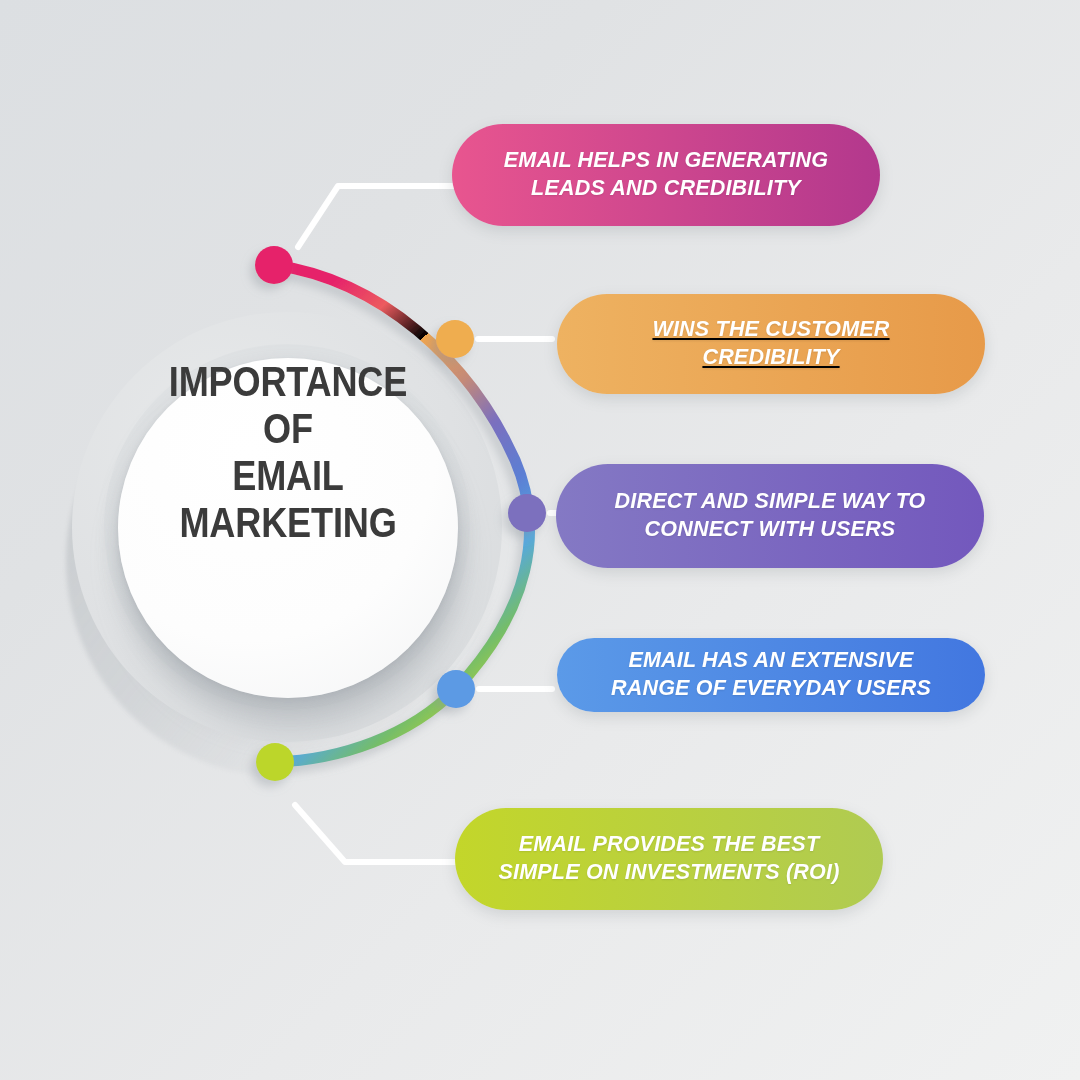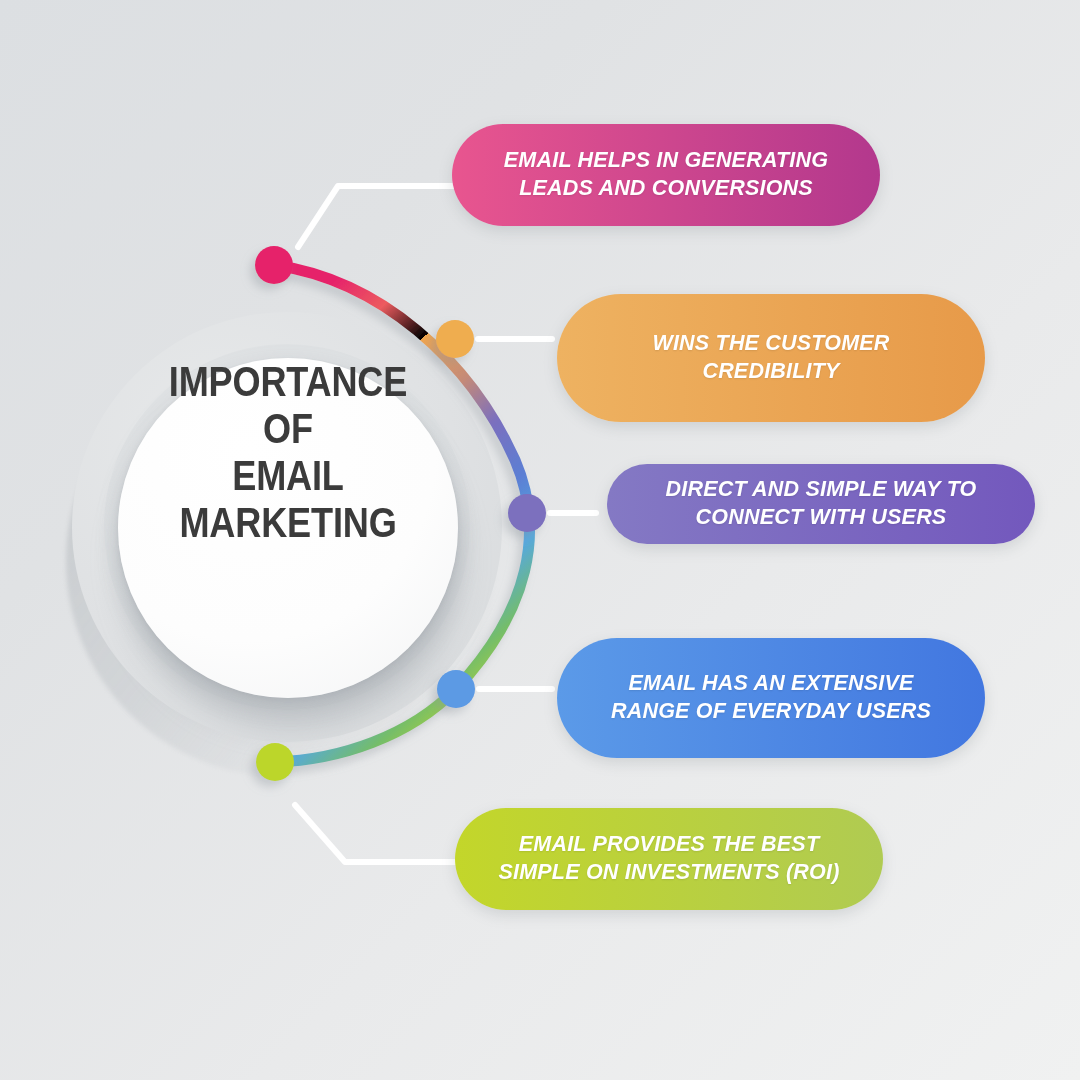--- a/index.html
+++ b/index.html
@@ -118,23 +118,23 @@
     font-family: "Liberation Sans", sans-serif;
     font-weight: 700;
     font-style: italic;
     font-size: 21.5px;
     line-height: 1.30;
     letter-spacing: 0.2px;
     white-space: pre-line;
     text-shadow: 0 1px 2px rgba(0,0,0,0.10);
   }
   #pill-0 { left: 452px; top: 124px;  width: 428px; height: 102px; }
-  #pill-1 { left: 557px; top: 294px;  width: 428px; height: 128px; }
-  #pill-2 { left: 607px; top: 464px;  width: 428px; height: 80px; }
-  #pill-3 { left: 557px; top: 638px;  width: 428px; height: 120px; }
+  #pill-1 { left: 557px; top: 294px;  width: 428px; height: 100px; text-decoration: underline; }
+  #pill-2 { left: 556px; top: 464px;  width: 428px; height: 104px; }
+  #pill-3 { left: 557px; top: 638px;  width: 428px; height: 74px; }
   #pill-4 { left: 455px; top: 808px;  width: 428px; height: 102px; }
 </style>
 </head>
 <body>
 
 <div id="stage">
 
   <div id="center-group">
     <div class="ring-shadow-long"></div>
     <div class="ring-outer"></div>
@@ -182,21 +182,21 @@
 
     <circle cx="274" cy="265" r="19" fill="#e6246b" filter="url(#softShadow)"></circle>
     <circle cx="455" cy="339" r="19" fill="#efad4f" filter="url(#softShadow)"></circle>
     <circle cx="527" cy="513" r="19" fill="#7b6fbe" filter="url(#softShadow)"></circle>
     <circle cx="456" cy="689" r="19" fill="#5b9ae4" filter="url(#softShadow)"></circle>
     <circle cx="275" cy="762" r="19" fill="#bcd62c" filter="url(#softShadow)"></circle>
   </svg>
 
   <div class="pill" id="pill-0" style="background: linear-gradient(90deg, rgb(232, 85, 143) 0%, rgb(179, 56, 141) 100%);">
     <div class="pill-text">EMAIL HELPS IN GENERATING
-LEADS AND CONVERSIONS</div>
+LEADS AND CREDIBILITY</div>
   </div>
   <div class="pill" id="pill-1" style="background: linear-gradient(90deg, rgb(238, 178, 97) 0%, rgb(231, 154, 73) 100%);">
     <div class="pill-text">WINS THE CUSTOMER
 CREDIBILITY</div>
   </div>
   <div class="pill" id="pill-2" style="background: linear-gradient(90deg, rgb(132, 121, 196) 0%, rgb(115, 88, 189) 100%);">
     <div class="pill-text">DIRECT AND SIMPLE WAY TO
 CONNECT WITH USERS</div>
   </div>
   <div class="pill" id="pill-3" style="background: linear-gradient(90deg, rgb(91, 154, 232) 0%, rgb(66, 119, 224) 100%);">

